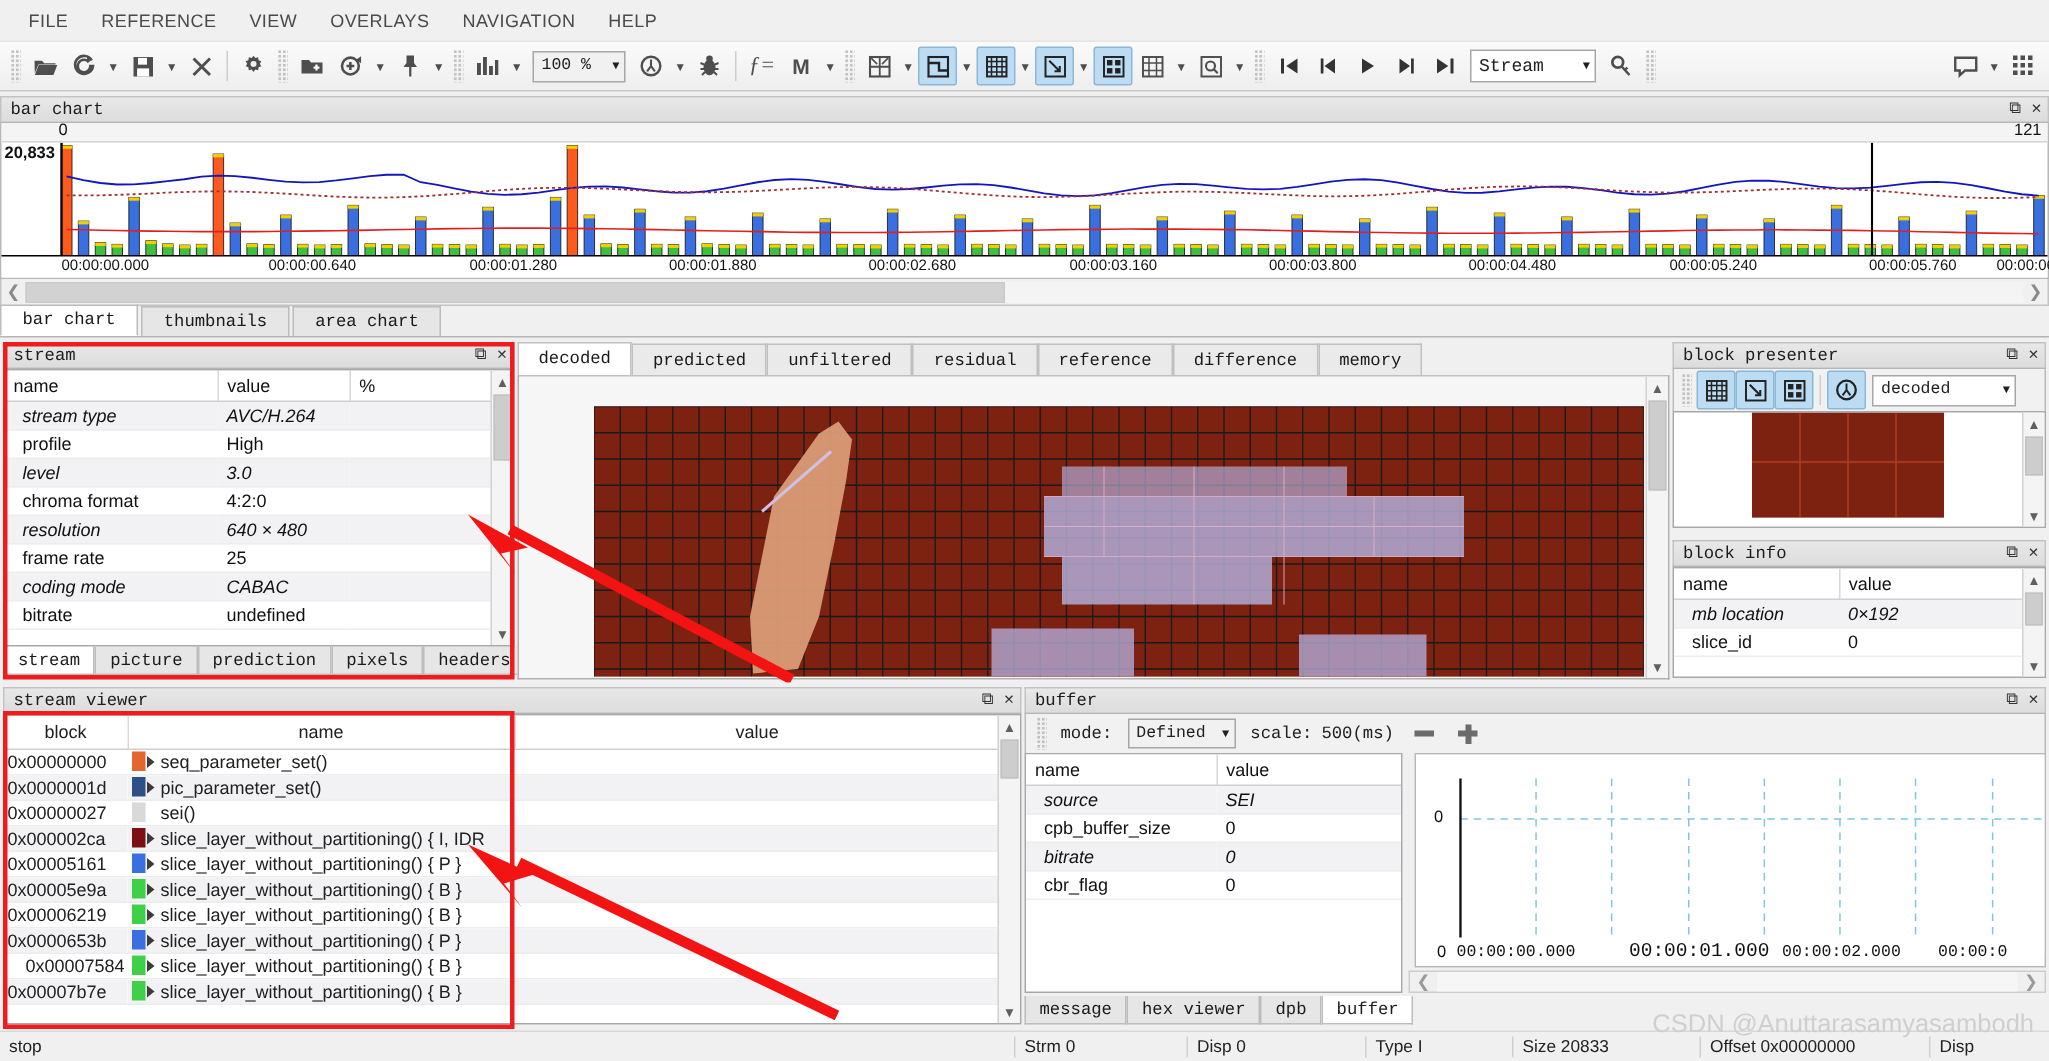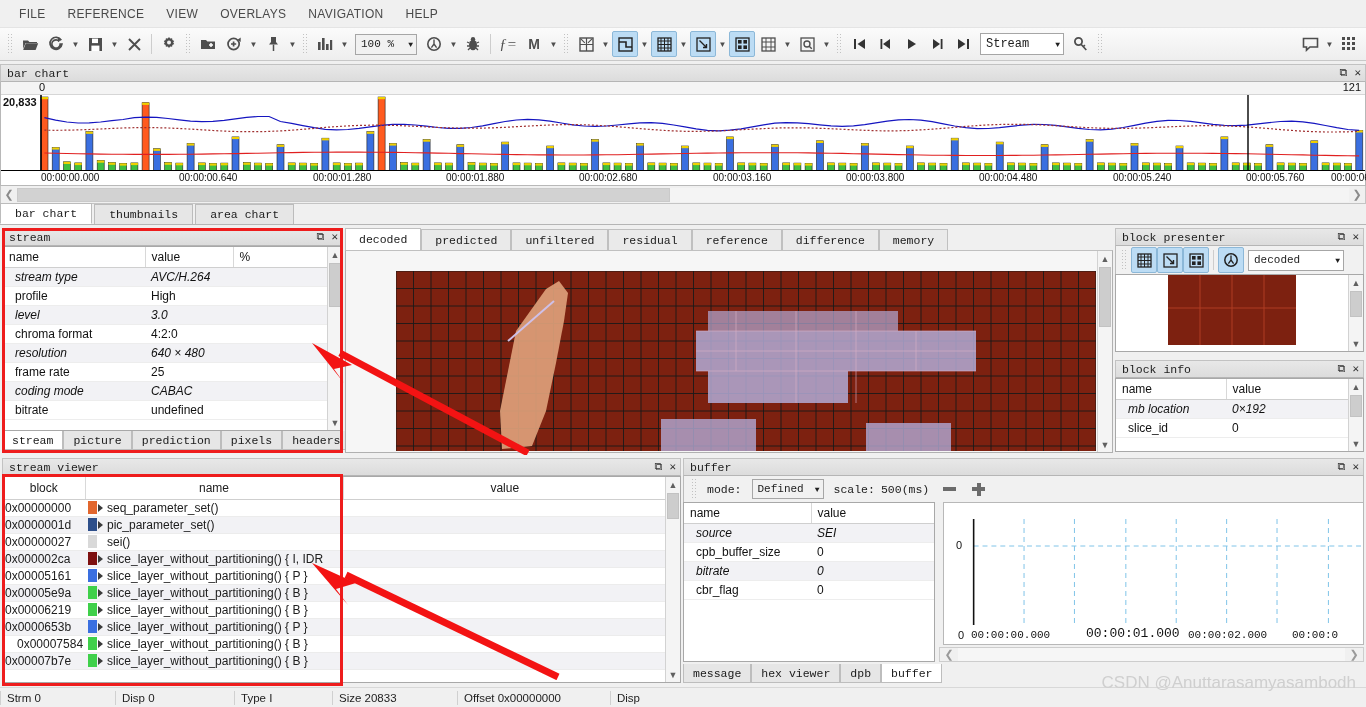--- a/index.html
+++ b/index.html
@@ -1119,20 +1119,21 @@
     </div>
     <div class="bf-tabs">
       <div class="stab">message</div>
       <div class="stab">hex viewer</div>
       <div class="stab">dpb</div>
       <div class="stab active">buffer</div>
     </div>
   </div>
 
   <div class="statusbar">
+    <div class="sb-cell" style="width:676px">stop</div>
     <div class="sb-sep"></div>
     <div class="sb-cell" style="width:114px">Strm 0</div>
     <div class="sb-sep"></div>
     <div class="sb-cell" style="width:118px">Disp 0</div>
     <div class="sb-sep"></div>
     <div class="sb-cell" style="width:97px">Type I</div>
     <div class="sb-sep"></div>
     <div class="sb-cell" style="width:124px">Size 20833</div>
     <div class="sb-sep"></div>
     <div class="sb-cell" style="width:152px">Offset 0x00000000</div>

